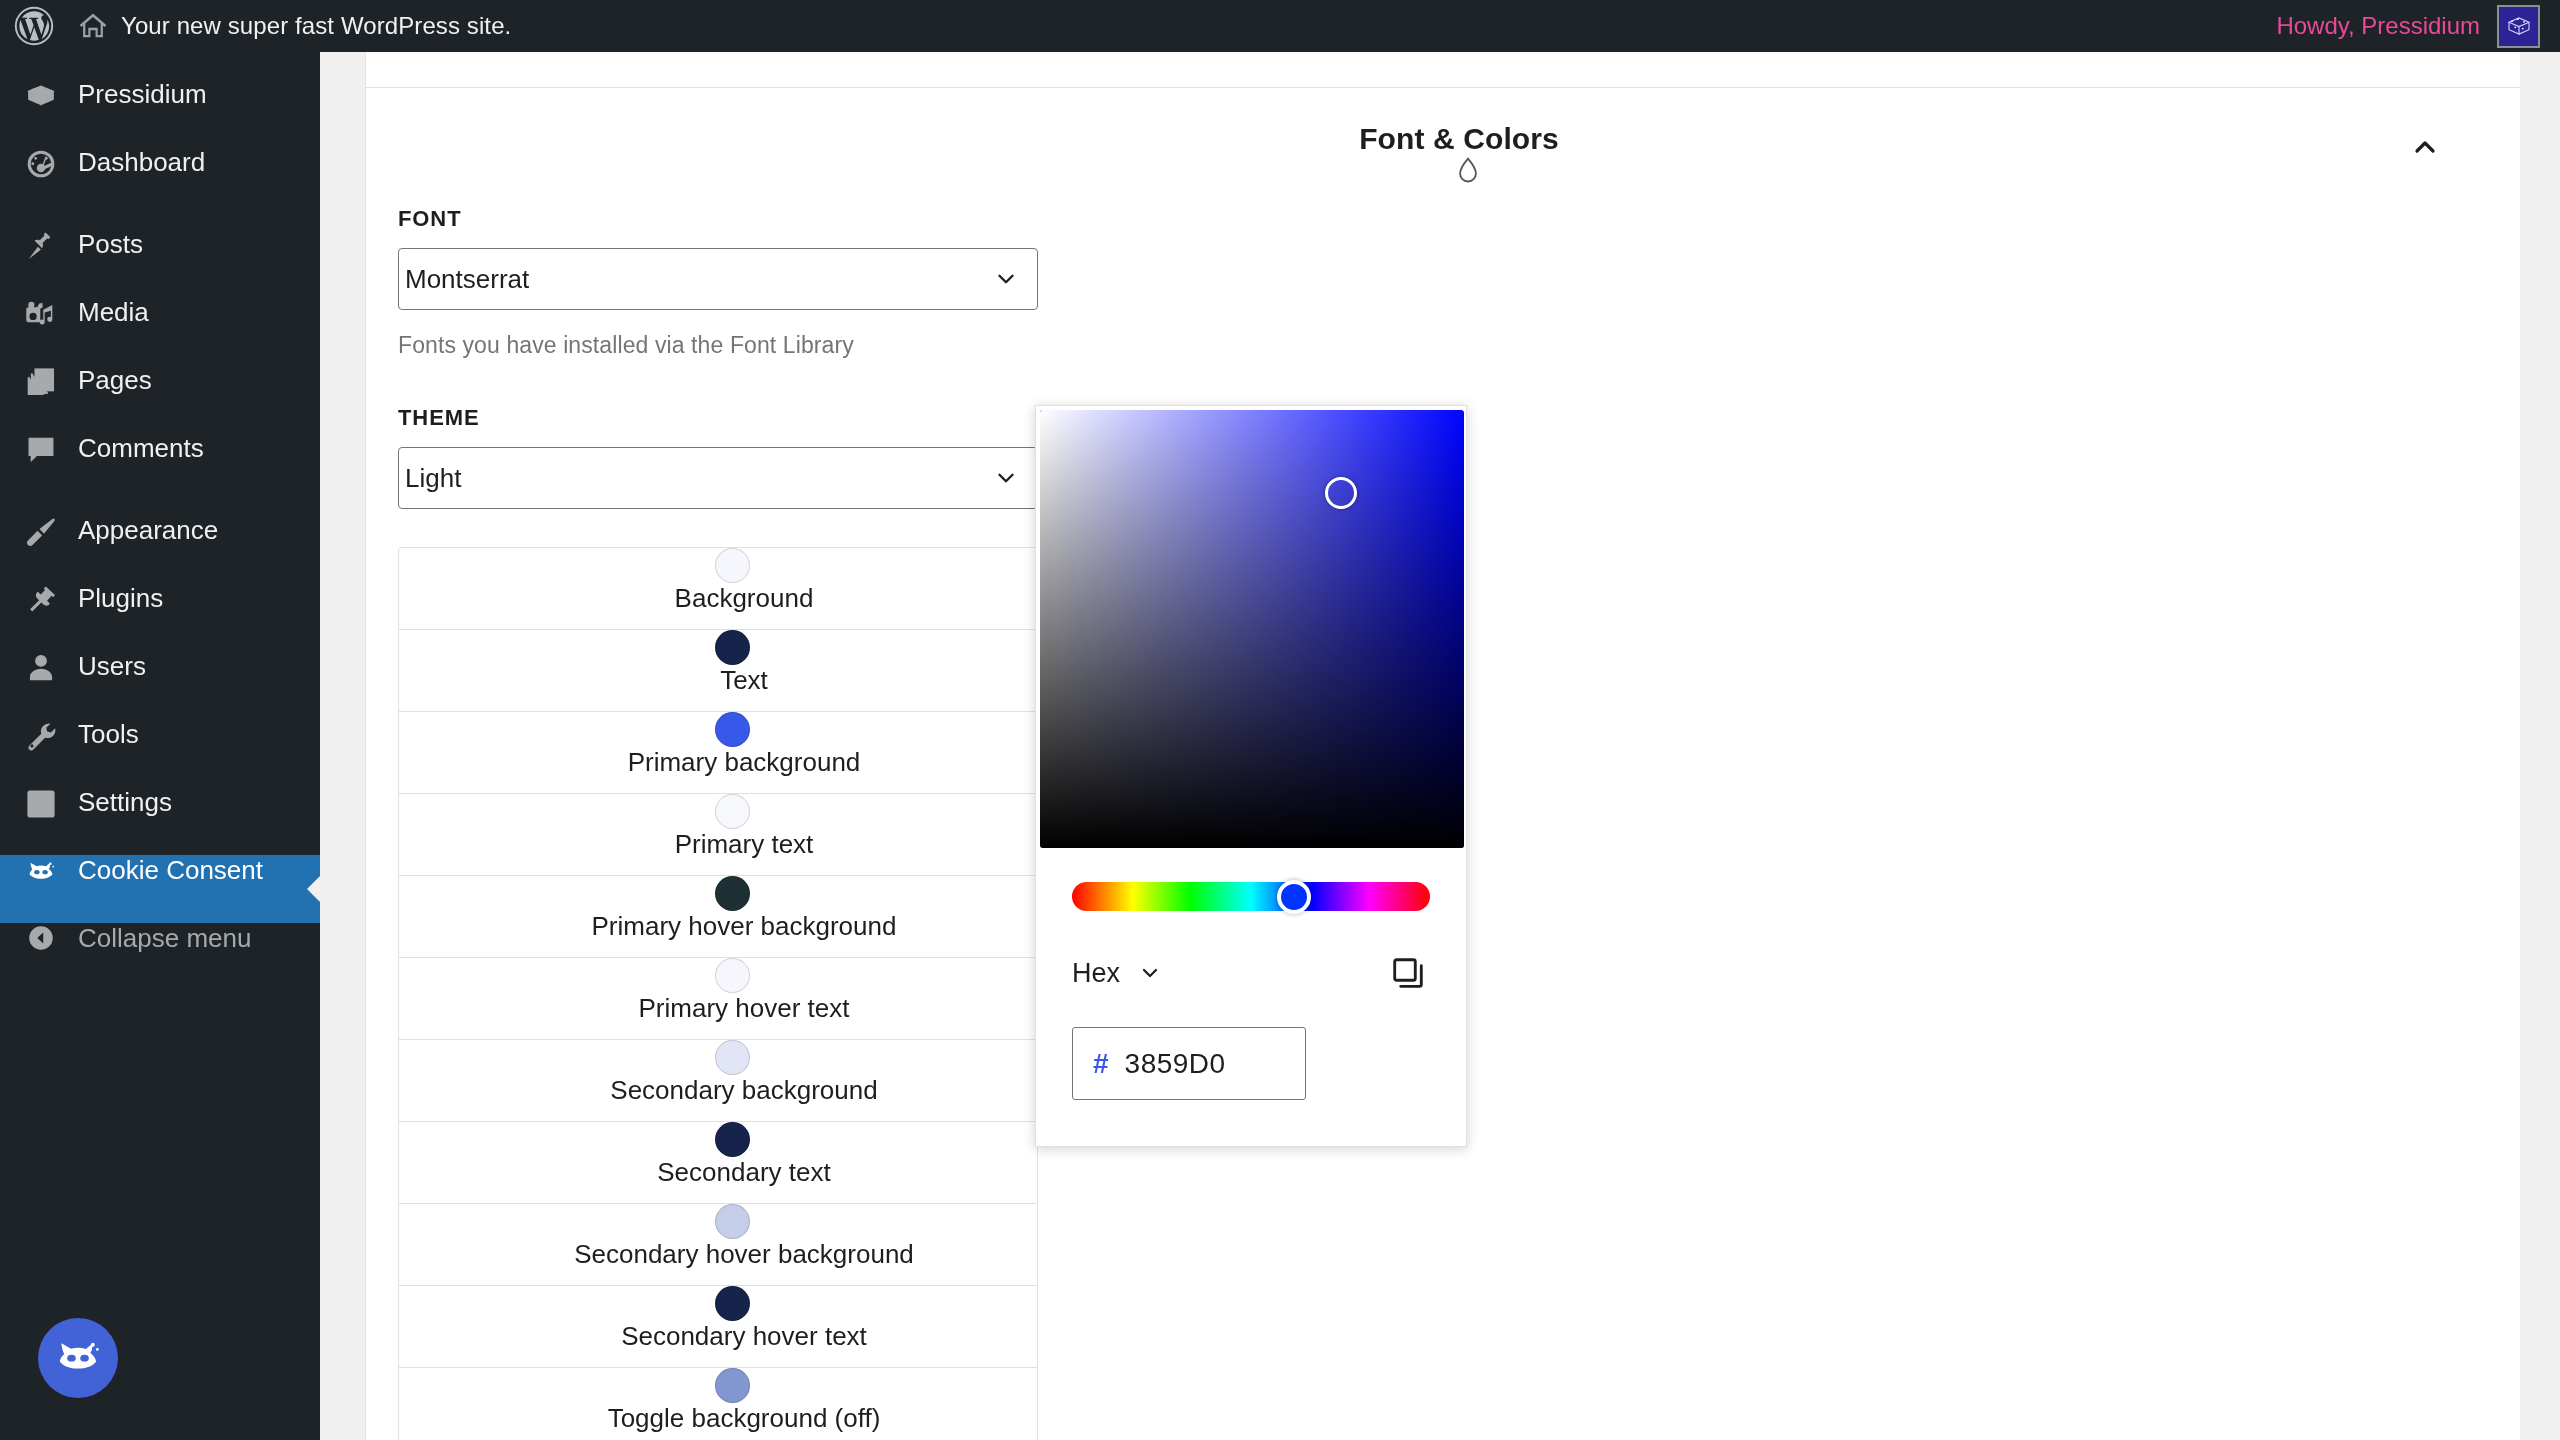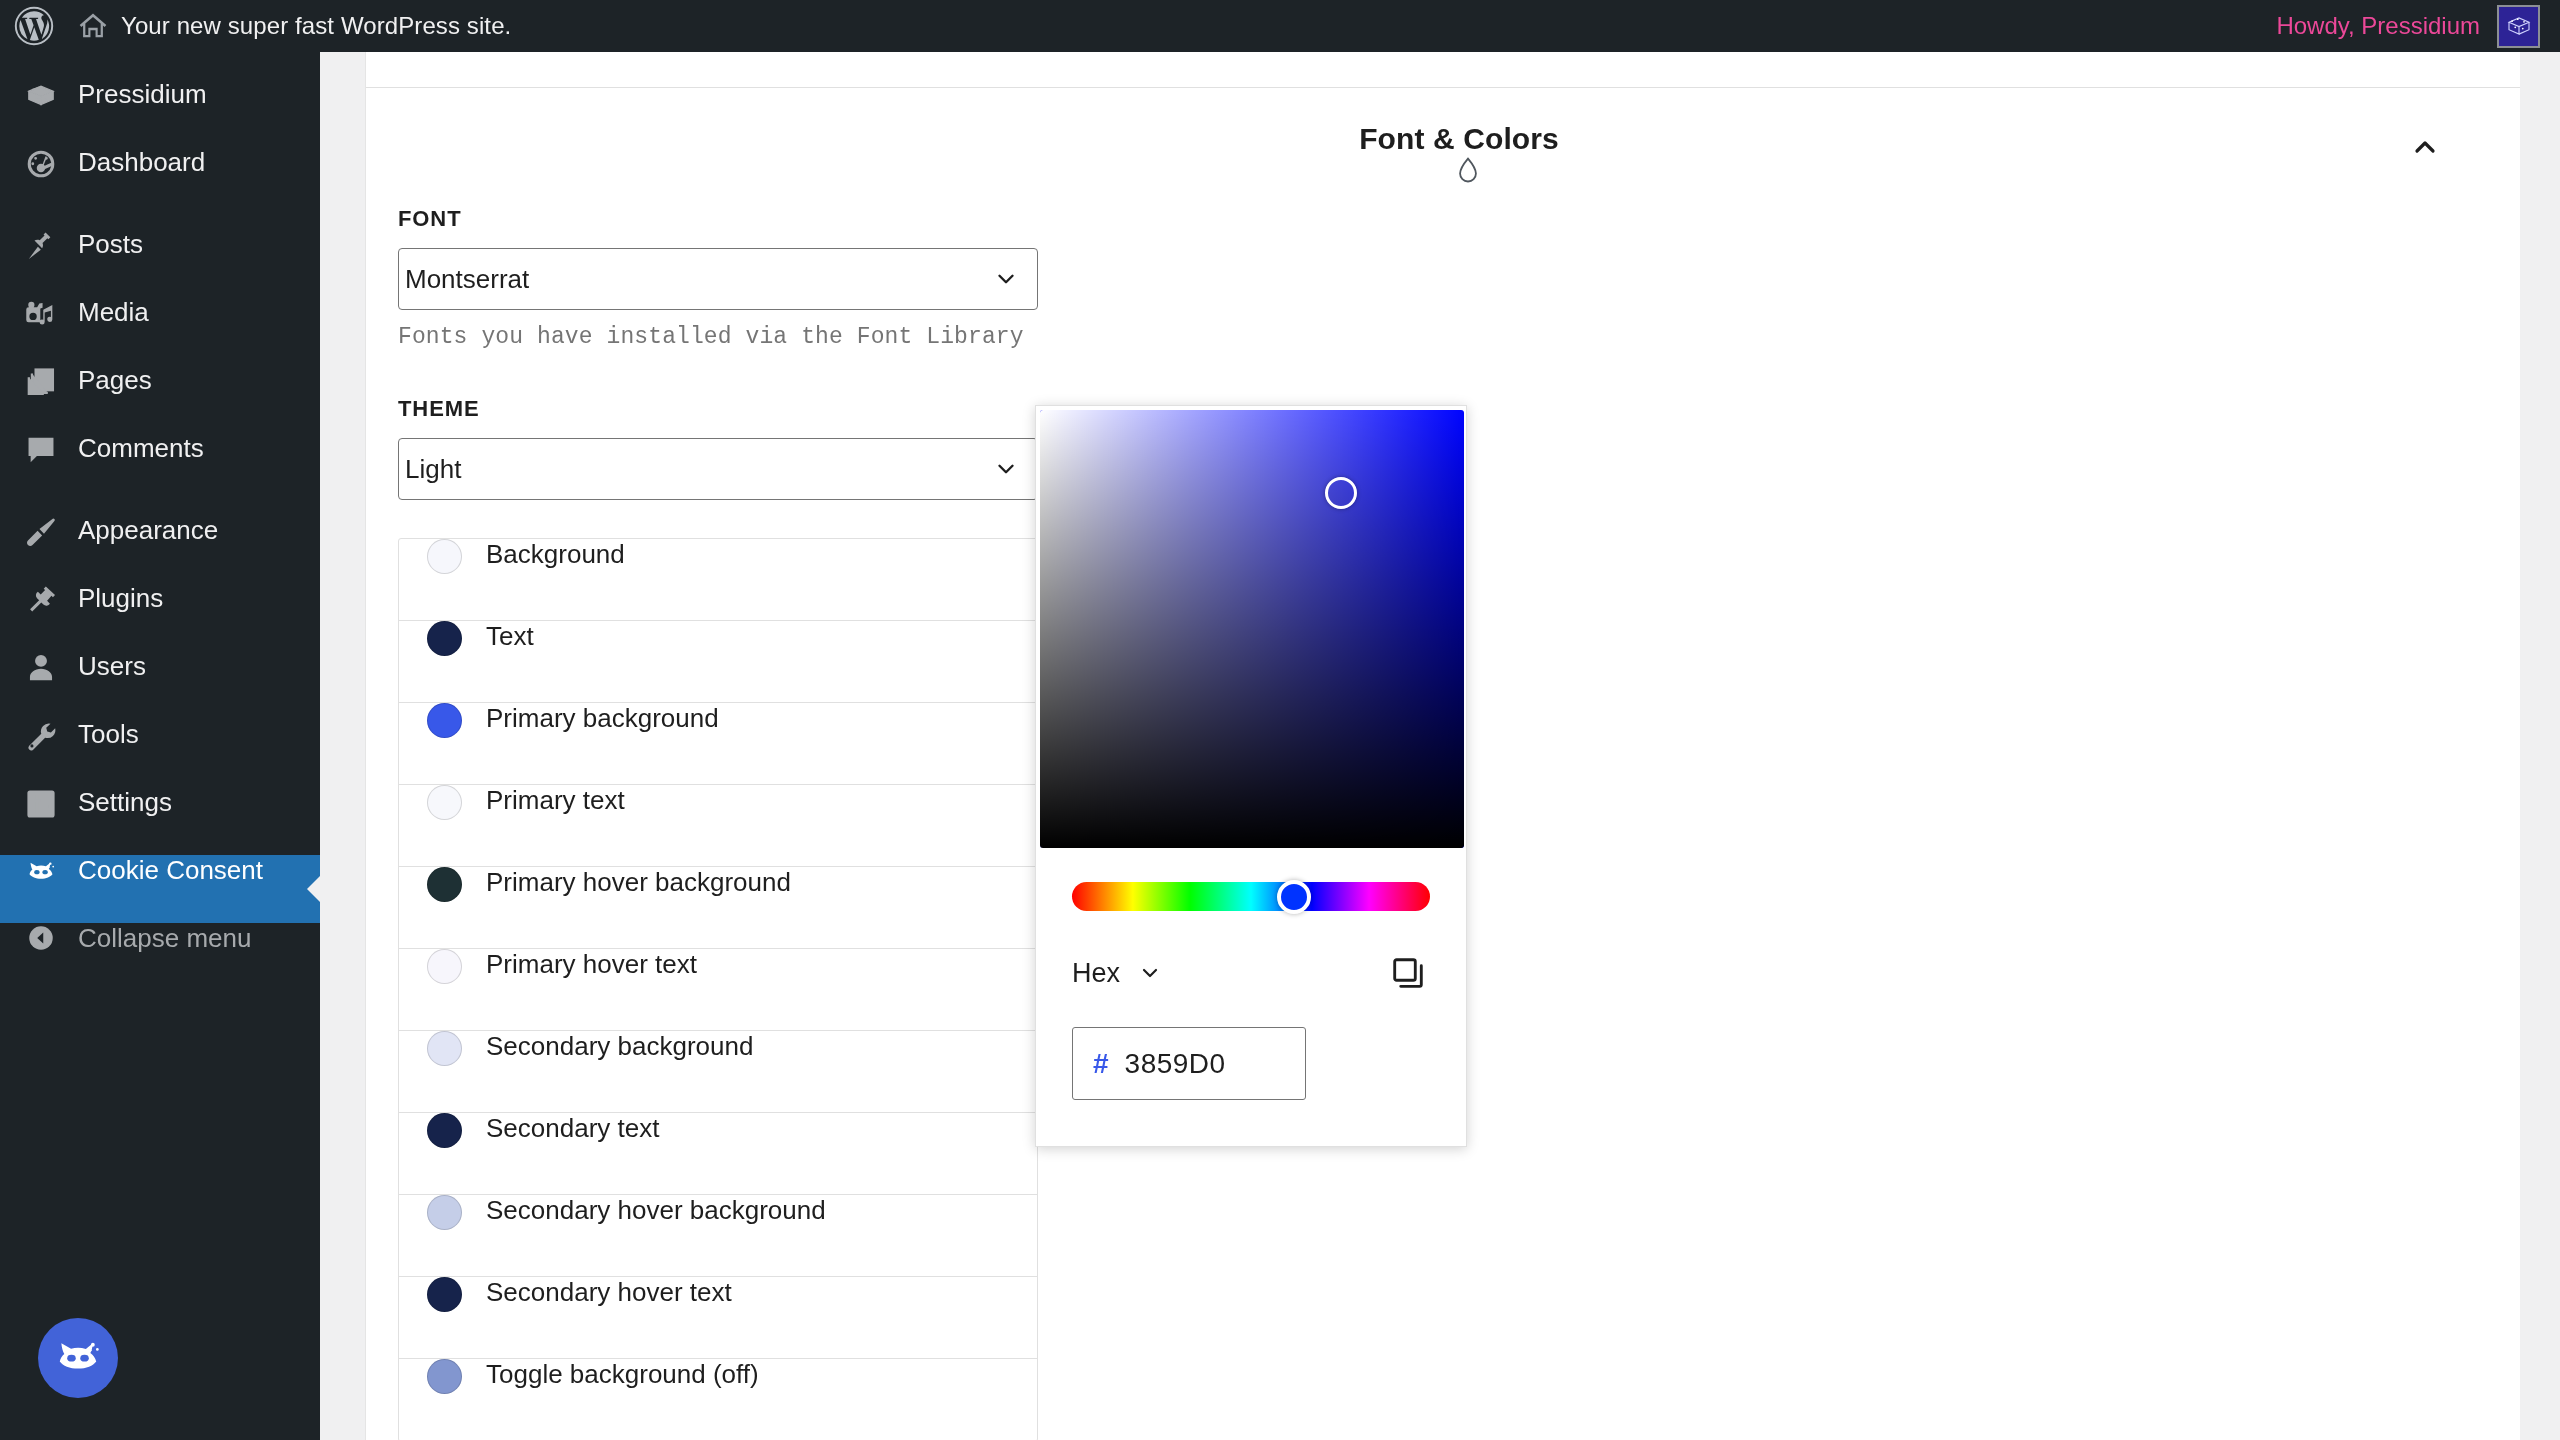--- a/index.html
+++ b/index.html
@@ -154,25 +154,26 @@
     font-size: 23px; color: #757575; letter-spacing: .1px;
   }
 
   
   .color-list {
     width: 640px;
     border: 1px solid #e0e0e0; border-radius: 3px;
     background: #fff;
   }
   .color-row {
-    display: flex; 
+    display: flex; align-items: center;
     height: 82px;
     padding-left: 28px;
     border-bottom: 1px solid #e0e0e0;
     cursor: pointer;
+    flex-direction: column;
   }
   .color-row:last-child { border-bottom: none; }
   .swatch {
     width: 35px; height: 35px; border-radius: 50%;
     flex: 0 0 35px;
     border: 1px solid rgba(0,0,0,.14);
   }
   .color-name {
     margin-left: 24px; font-size: 26px; color: #1e1e1e; white-space: nowrap;
   }
@@ -465,21 +466,21 @@
     <div class="field-group" style="margin-top:36px;">
       <div class="field-label">FONT</div>
       <div class="select-box" style="margin-top:16px;">
         <span>Montserrat</span>
         <span class="sb-caret">
           <svg viewBox="0 0 24 24" fill="none" stroke="#1e1e1e" stroke-width="2.2" stroke-linecap="round" stroke-linejoin="round">
             <polyline points="6,9 12,15 18,9"></polyline>
           </svg>
         </span>
       </div>
-      <div class="field-help" style="margin-top:14px;font-family:Liberation Mono, monospace;">Fonts you have installed via the Font Library</div>
+      <div class="field-help" style="margin-top:22px;">Fonts you have installed via the Font Library</div>
     </div>
 
     <div class="field-group" style="margin-top:46px;">
       <div class="field-label">THEME</div>
       <div class="select-box" style="margin-top:16px;">
         <span>Light</span>
         <span class="sb-caret">
           <svg viewBox="0 0 24 24" fill="none" stroke="#1e1e1e" stroke-width="2.2" stroke-linecap="round" stroke-linejoin="round">
             <polyline points="6,9 12,15 18,9"></polyline>
           </svg>

